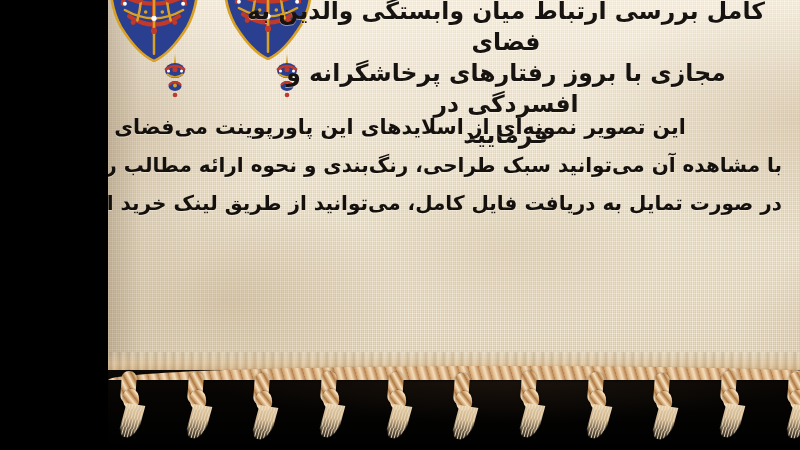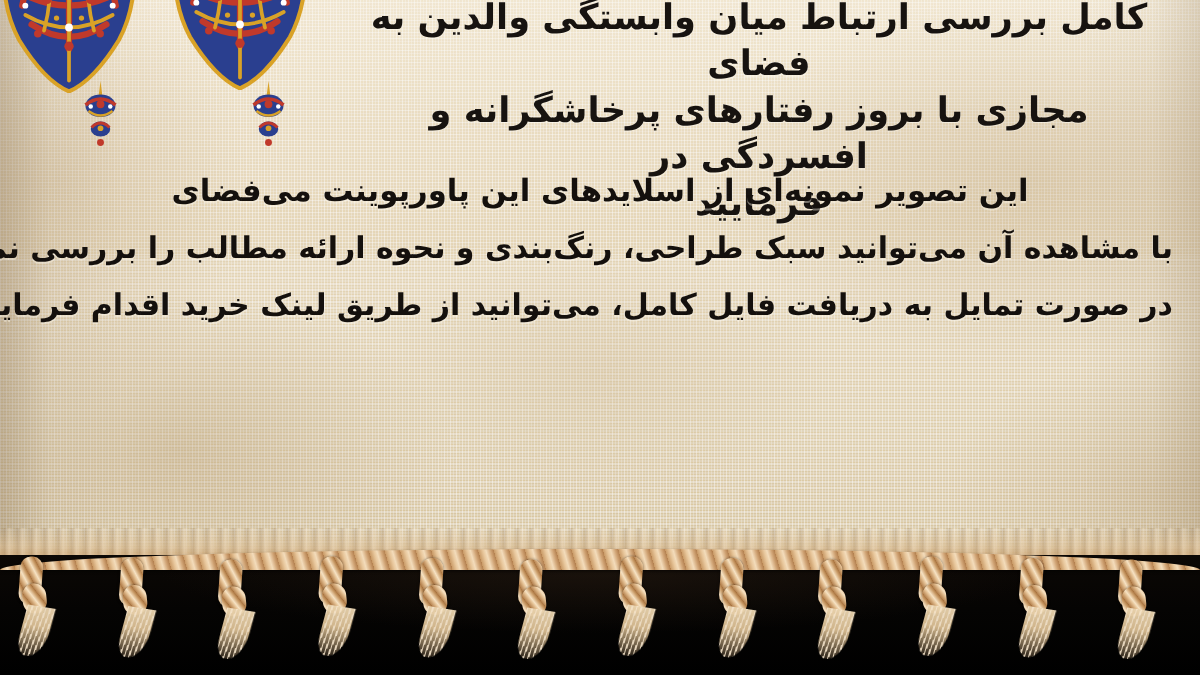--- a/index.html
+++ b/index.html
@@ -3,21 +3,21 @@
 <meta charset="utf-8">
 <title>Slide</title>
 <style>
   html, body {
     margin: 0;
     padding: 0;
     background: #000;
   }
   #slide {
     position: relative;
-    width: 800px;
+    width: 692px;
     height: 450px;
     overflow: hidden;
     background: #737373;
     font-family: "DejaVu Sans", "Liberation Sans", sans-serif;
   }
 
   
   .carpet-field {
     position: absolute;
     left: 0; top: 0;

